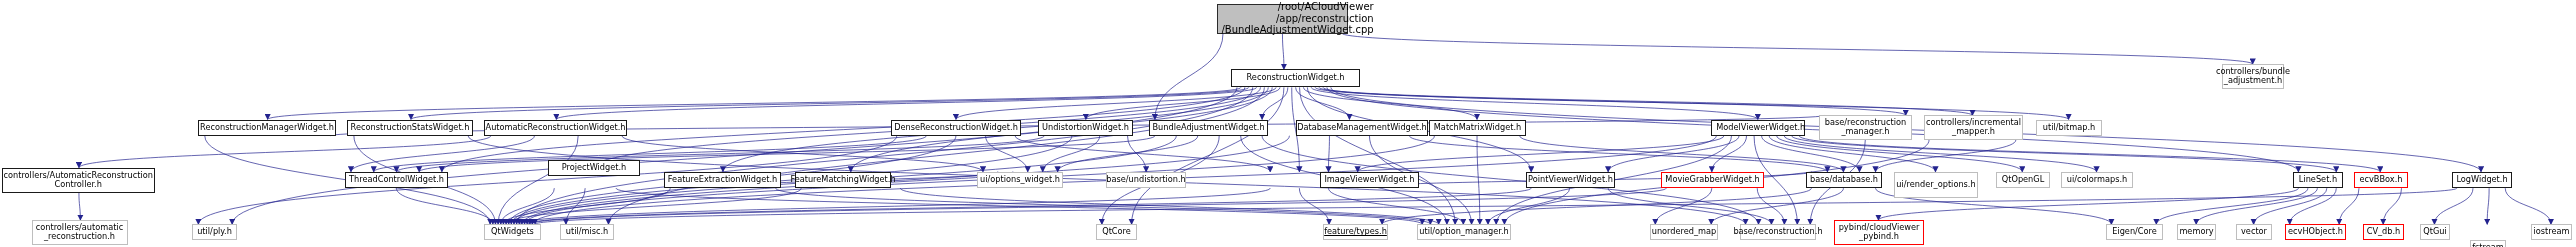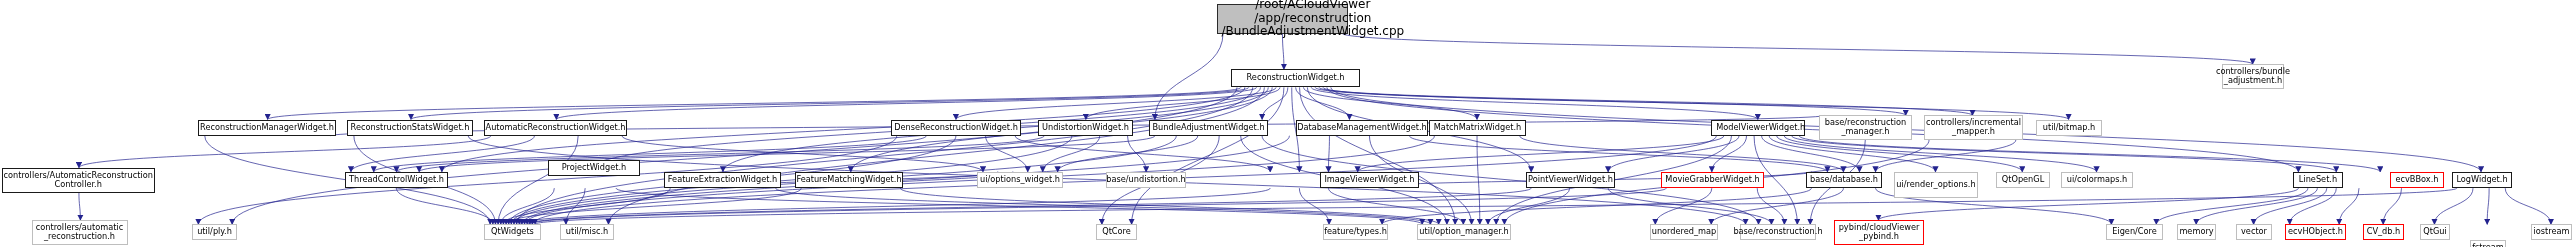--- a/index.html
+++ b/index.html
@@ -4,22 +4,22 @@
 <style>
   html,body{margin:0;padding:0;background:#ffffff;}
   body{width:2576px;height:247px;position:relative;overflow:hidden;
        font-family:"DejaVu Sans","Liberation Sans",sans-serif;}
   #graph-canvas{position:absolute;left:0;top:0;width:2576px;height:247px;}
   #edge-layer{position:absolute;left:0;top:0;z-index:1;}
   .node{position:absolute;z-index:2;background:#ffffff;border:0.6px solid #000000;
         display:flex;align-items:center;justify-content:center;text-align:center;
         font-size:8.2px;line-height:1.16;color:#000000;white-space:pre-line;
         box-sizing:border-box;padding:0.6px 3.5px;cursor:pointer;}
-  .node.root{background:#BFBFBF;border:1.2px solid #2b2b2b;font-size:12px;
-             text-align:center;justify-content:flex-start;cursor:default;}
+  .node.root{background:#BFBFBF;border:1.2px solid #2b2b2b;font-size:10px;
+             text-align:right;justify-content:flex-start;cursor:default;}
   .node.internal{border:0.8px solid #1a1a1a;}
   .node.external{border:0.8px solid #BEBEBE;}
   .node.truncated{border:0.9px solid #FF0000;}
 </style>
 </head>
 <body>
 
 <div id="graph-canvas">
   <svg id="edge-layer" width="2576" height="247" viewBox="0 0 4419 424">
       <defs>
@@ -155,40 +155,40 @@
       <div class="node external" style="left: 1819px; top: 115px; width: 93px; height: 24.5px;">base/reconstruction
 _manager.h</div>
       <div class="node external" style="left: 1924px; top: 115px; width: 99px; height: 24.5px;">controllers/incremental
 _mapper.h</div>
       <div class="node external" style="left: 2036px; top: 120px; width: 66px; height: 16.3px;">util/bitmap.h</div>
       <div class="node internal" style="left: 1.7px; top: 168px; width: 153px; height: 24.5px;">controllers/AutomaticReconstruction
 Controller.h</div>
       <div class="node internal" style="left: 345px; top: 172px; width: 103px; height: 16.3px;">ThreadControlWidget.h</div>
       <div class="node internal" style="left: 548px; top: 160px; width: 92px; height: 16.3px;">ProjectWidget.h</div>
       <div class="node internal" style="left: 664px; top: 172px; width: 117px; height: 16.3px;">FeatureExtractionWidget.h</div>
-      <div class="node internal" style="left: 795px; top: 172px; width: 108px; height: 16.3px;">FeatureMatchingWidget.h</div>
+      <div class="node internal" style="left: 795px; top: 172px; width: 96px; height: 16.3px;">FeatureMatchingWidget.h</div>
       <div class="node external" style="left: 977px; top: 172px; width: 86px; height: 16.3px;">ui/options_widget.h</div>
       <div class="node external" style="left: 1106px; top: 172px; width: 80px; height: 16.3px;">base/undistortion.h</div>
       <div class="node internal" style="left: 1320px; top: 172px; width: 99px; height: 16.3px;">ImageViewerWidget.h</div>
       <div class="node internal" style="left: 1526px; top: 172px; width: 89px; height: 16.3px;">PointViewerWidget.h</div>
       <div class="node truncated" style="left: 1661px; top: 172px; width: 103px; height: 16.3px;">MovieGrabberWidget.h</div>
       <div class="node internal" style="left: 1806px; top: 172px; width: 76px; height: 16.3px;">base/database.h</div>
       <div class="node external" style="left: 1894px; top: 172px; width: 84px; height: 26px;">ui/render_options.h</div>
       <div class="node external" style="left: 1996px; top: 172px; width: 54px; height: 16.3px;">QtOpenGL</div>
       <div class="node external" style="left: 2061px; top: 172px; width: 72px; height: 16.3px;">ui/colormaps.h</div>
       <div class="node internal" style="left: 2293px; top: 172px; width: 50px; height: 16.3px;">LineSet.h</div>
-      <div class="node truncated" style="left: 2354px; top: 172px; width: 54px; height: 16.3px; margin-left: 36px;">ecvBBox.h</div>
+      <div class="node truncated" style="left: 2354px; top: 172px; width: 54px; height: 16.3px;">ecvBBox.h</div>
       <div class="node internal" style="left: 2452px; top: 172px; width: 60px; height: 16.3px;">LogWidget.h</div>
       <div class="node external" style="left: 31.5px; top: 220px; width: 96px; height: 24.5px;">controllers/automatic
 _reconstruction.h</div>
       <div class="node external" style="left: 192px; top: 224px; width: 45px; height: 16.3px;">util/ply.h</div>
       <div class="node external" style="left: 484px; top: 224px; width: 57px; height: 16.3px;">QtWidgets</div>
       <div class="node external" style="left: 560px; top: 224px; width: 54px; height: 16.3px;">util/misc.h</div>
       <div class="node external" style="left: 1096px; top: 224px; width: 41px; height: 16.3px;">QtCore</div>
-      <div class="node external" style="left: 1323px; top: 224px; width: 65px; height: 16.3px;">feature/types.h</div>
+      <div class="node external" style="left: 1323px; top: 224px; width: 65px; height: 16.3px; text-decoration: underline;">feature/types.h</div>
       <div class="node external" style="left: 1417px; top: 224px; width: 94px; height: 16.3px;">util/option_manager.h</div>
       <div class="node external" style="left: 1650px; top: 224px; width: 68px; height: 16.3px;">unordered_map</div>
       <div class="node external" style="left: 1740px; top: 224px; width: 76px; height: 16.3px;">base/reconstruction.h</div>
       <div class="node truncated" style="left: 1834px; top: 220px; width: 90px; height: 24.5px;">pybind/cloudViewer
 _pybind.h</div>
       <div class="node external" style="left: 2106px; top: 224px; width: 57px; height: 16.3px;">Eigen/Core</div>
       <div class="node external" style="left: 2177px; top: 224px; width: 39px; height: 16.3px;">memory</div>
       <div class="node external" style="left: 2236px; top: 224px; width: 36px; height: 16.3px;">vector</div>
       <div class="node truncated" style="left: 2285px; top: 224px; width: 61px; height: 16.3px;">ecvHObject.h</div>
       <div class="node truncated" style="left: 2363px; top: 224px; width: 41px; height: 16.3px;">CV_db.h</div>

